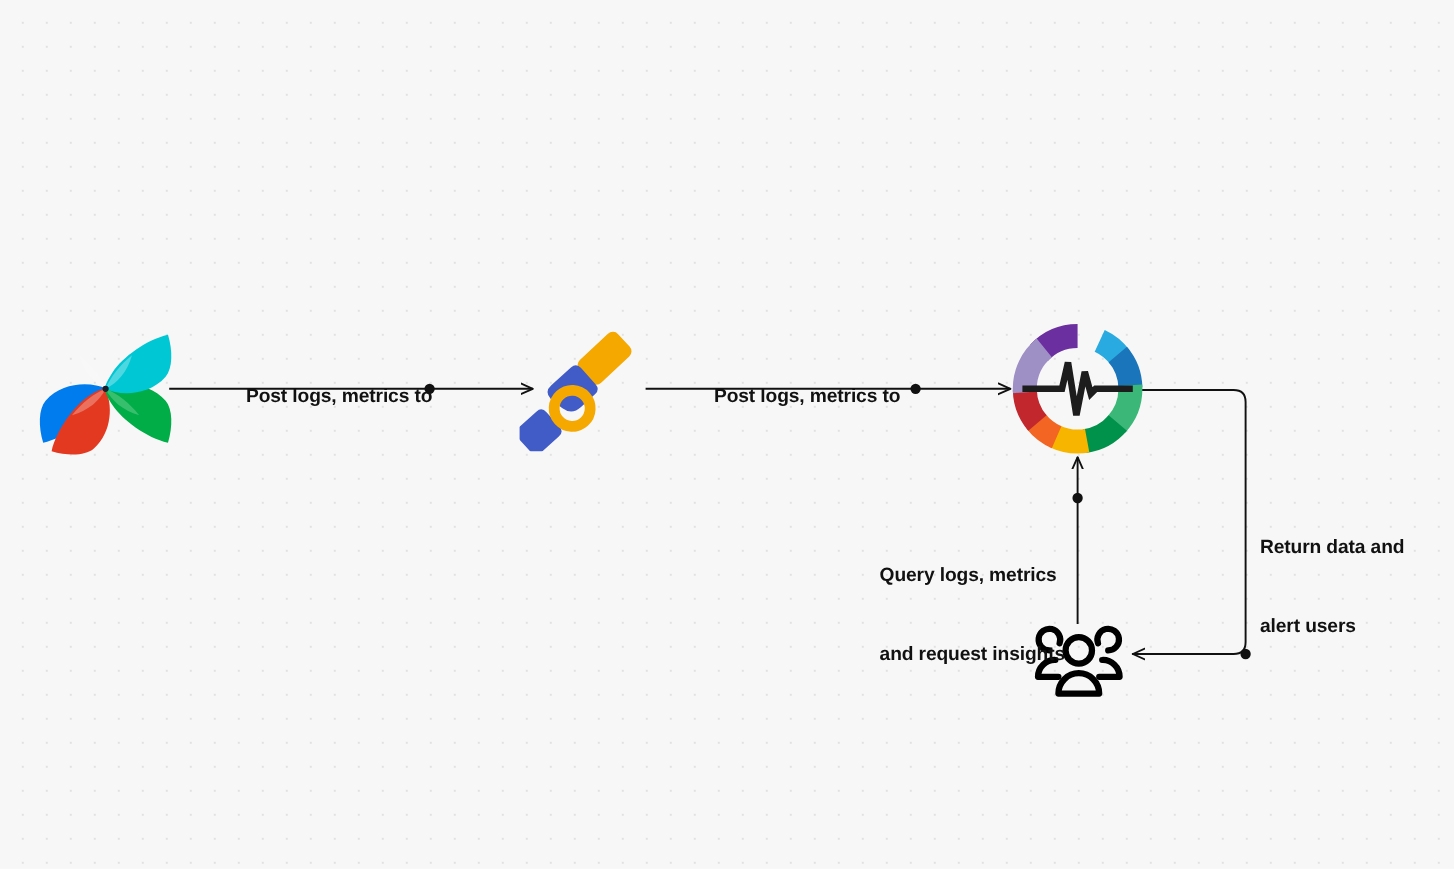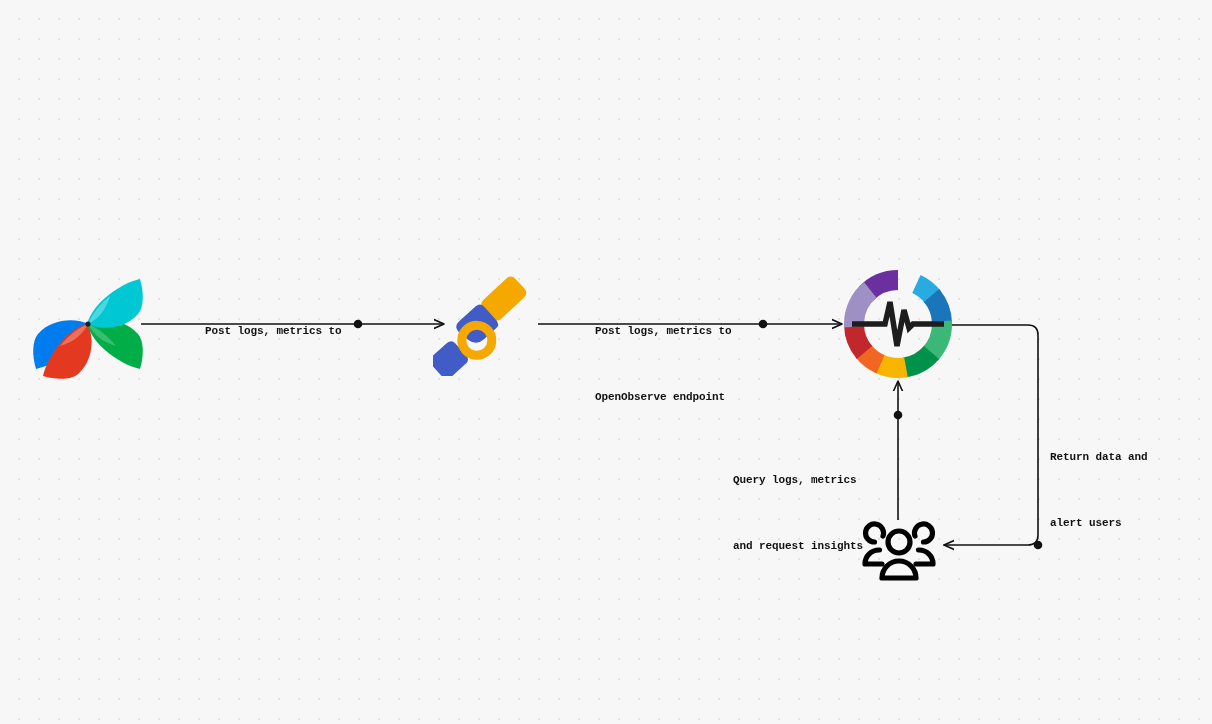--- a/index.html
+++ b/index.html
@@ -24,23 +24,23 @@
   }
   .layer {
     position: absolute;
     left: 0;
     top: 0;
     width: 1212px;
     height: 724px;
   }
   .edge-label {
     position: absolute;
-    font-family: Liberation Mono, monospace;
+    font-family: Liberation Sans, sans-serif;
     font-weight: bold;
-    font-size: 11px;
+    font-size: 16px;
     line-height: 22px;
     color: #111111;
     letter-spacing: -0.1px;
     white-space: pre;
   }
   .node {
     position: absolute;
   }
 </style>
 </head>
@@ -146,21 +146,20 @@
       </g>
     </svg>
   </div>
 
   <div class="edge-label" style="left:205px; top:276px;">
     <div>Post logs, metrics to</div>
   </div>
 
   <div class="edge-label" style="left:595px; top:276px;">
     <div>Post logs, metrics to</div>
-    <div>OpenObserve endpoint</div>
   </div>
 
   <div class="edge-label" style="left:1050px; top:402px;">
     <div>Return data and</div>
     <div>alert users</div>
   </div>
 
   <div class="edge-label" style="left:733px; top:425px;">
     <div>Query logs, metrics</div>
     <div>and request insights</div>

